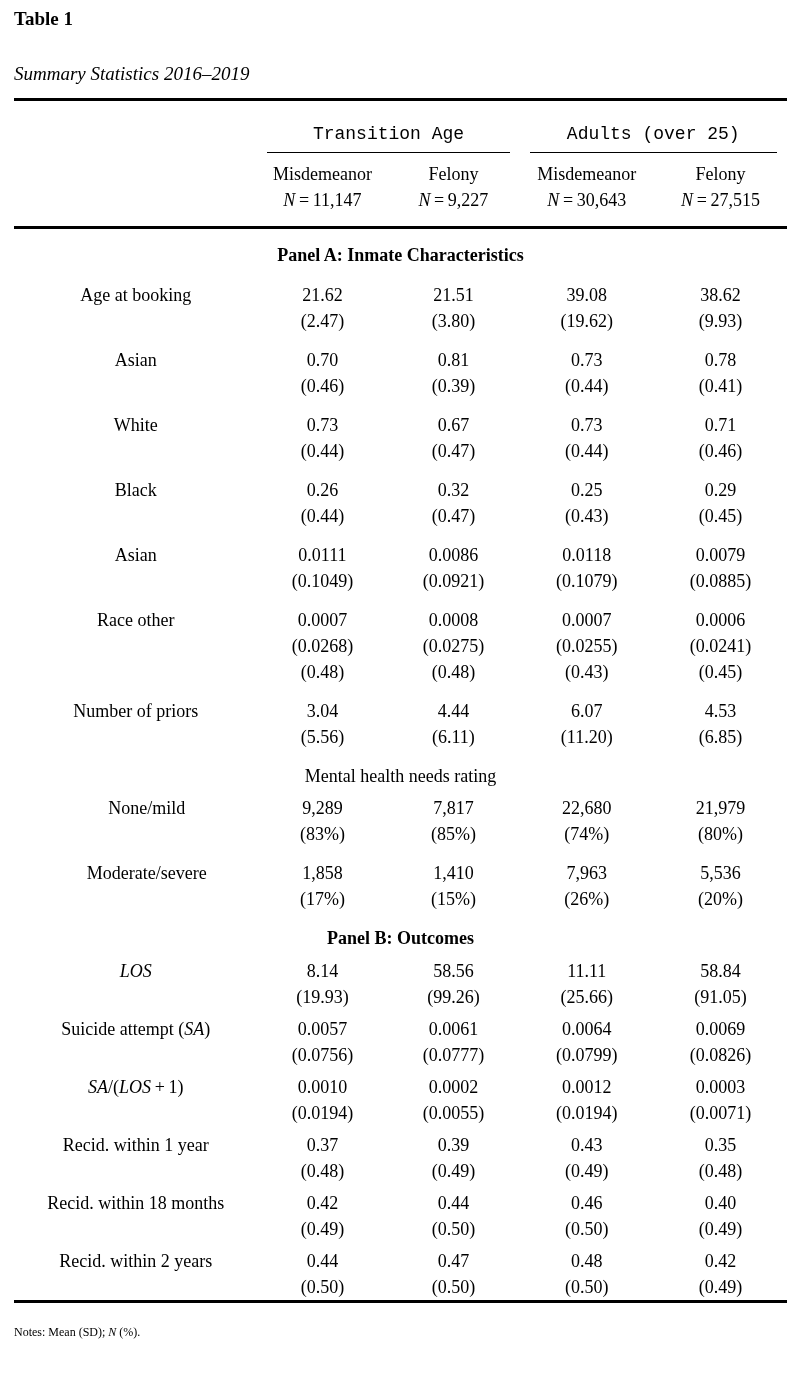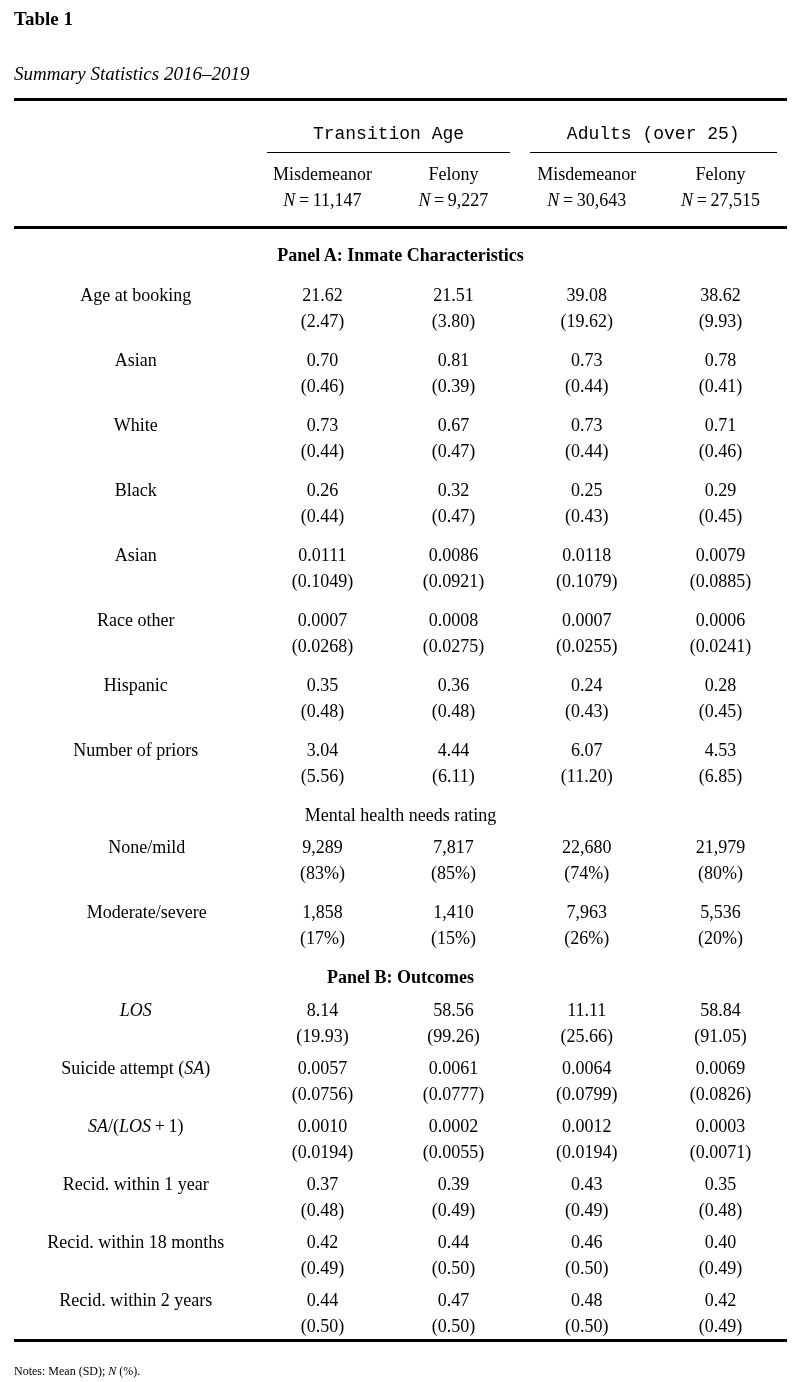--- a/index.html
+++ b/index.html
@@ -165,27 +165,20 @@
         <td>0.0006</td>
       </tr>
       <tr class="sd">
         <td class="lbl"></td>
         <td>(0.0268)</td>
         <td>(0.0275)</td>
         <td>(0.0255)</td>
         <td>(0.0241)</td>
       </tr>
 
-      <tr class="mean">
-        <td class="lbl">Hispanic</td>
-        <td>0.35</td>
-        <td>0.36</td>
-        <td>0.24</td>
-        <td>0.28</td>
-      </tr>
       <tr class="sd">
         <td class="lbl"></td>
         <td>(0.48)</td>
         <td>(0.48)</td>
         <td>(0.43)</td>
         <td>(0.45)</td>
       </tr>
 
       <tr class="mean">
         <td class="lbl">Number of priors</td>

